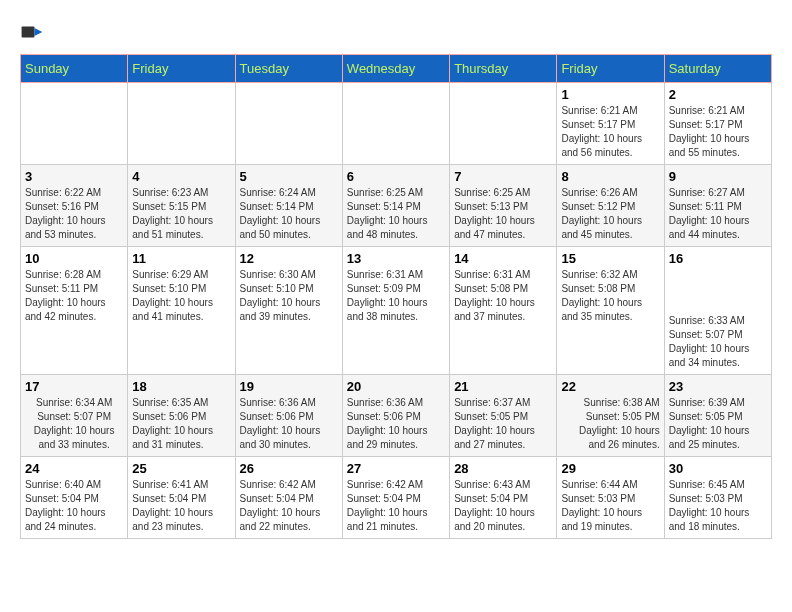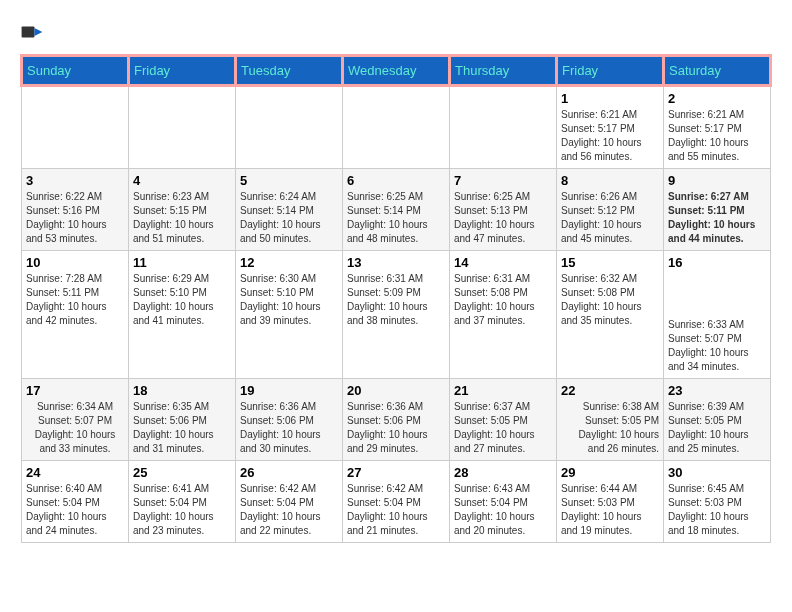--- a/index.html
+++ b/index.html
@@ -44,26 +44,26 @@
       font-size: 16px;
       color: #555;
     }
     .calendar-table {
       width: 100%;
       border-collapse: collapse;
       font-size: 11px;
     }
     .calendar-table th {
       background-color: #1565c0;
-      color: #5eead4;
+      color: #bef264;
       padding: 6px 4px;
       text-align: left;
       font-size: 13px;
       font-weight: normal;
-      border: 3px solid #fca5a5;
+      border: 1px solid #fca5a5;
     }
     .calendar-table td {
       border: 1px solid #ccc;
       vertical-align: top;
       padding: 4px;
       width: 107px;
       min-height: 80px;
       background: #fff;
     }
     .calendar-table tr:nth-child(even) td {
@@ -170,29 +170,29 @@
 Daylight: 10 hours and 47 minutes.</div>
         </td>
         <td>
           <span class="day-number">8</span>
           <div class="day-info" style="white-space: pre-line;">Sunrise: 6:26 AM
 Sunset: 5:12 PM
 Daylight: 10 hours and 45 minutes.</div>
         </td>
         <td>
           <span class="day-number">9</span>
-          <div class="day-info" style="white-space: pre-line; font-weight: bold;">Sunrise: 6:27 AM
+          <div class="day-info" style="white-space: pre-line;">Sunrise: 6:27 AM
 Sunset: 5:11 PM
 Daylight: 10 hours and 44 minutes.</div>
         </td>
       </tr>
       <tr class="row-odd">
         <td>
           <span class="day-number">10</span>
-          <div class="day-info" style="white-space: pre-line;">Sunrise: 7:28 AM
+          <div class="day-info" style="white-space: pre-line;">Sunrise: 6:28 AM
 Sunset: 5:11 PM
 Daylight: 10 hours and 42 minutes.</div>
         </td>
         <td>
           <span class="day-number">11</span>
           <div class="day-info" style="white-space: pre-line;">Sunrise: 6:29 AM
 Sunset: 5:10 PM
 Daylight: 10 hours and 41 minutes.</div>
         </td>
         <td>

